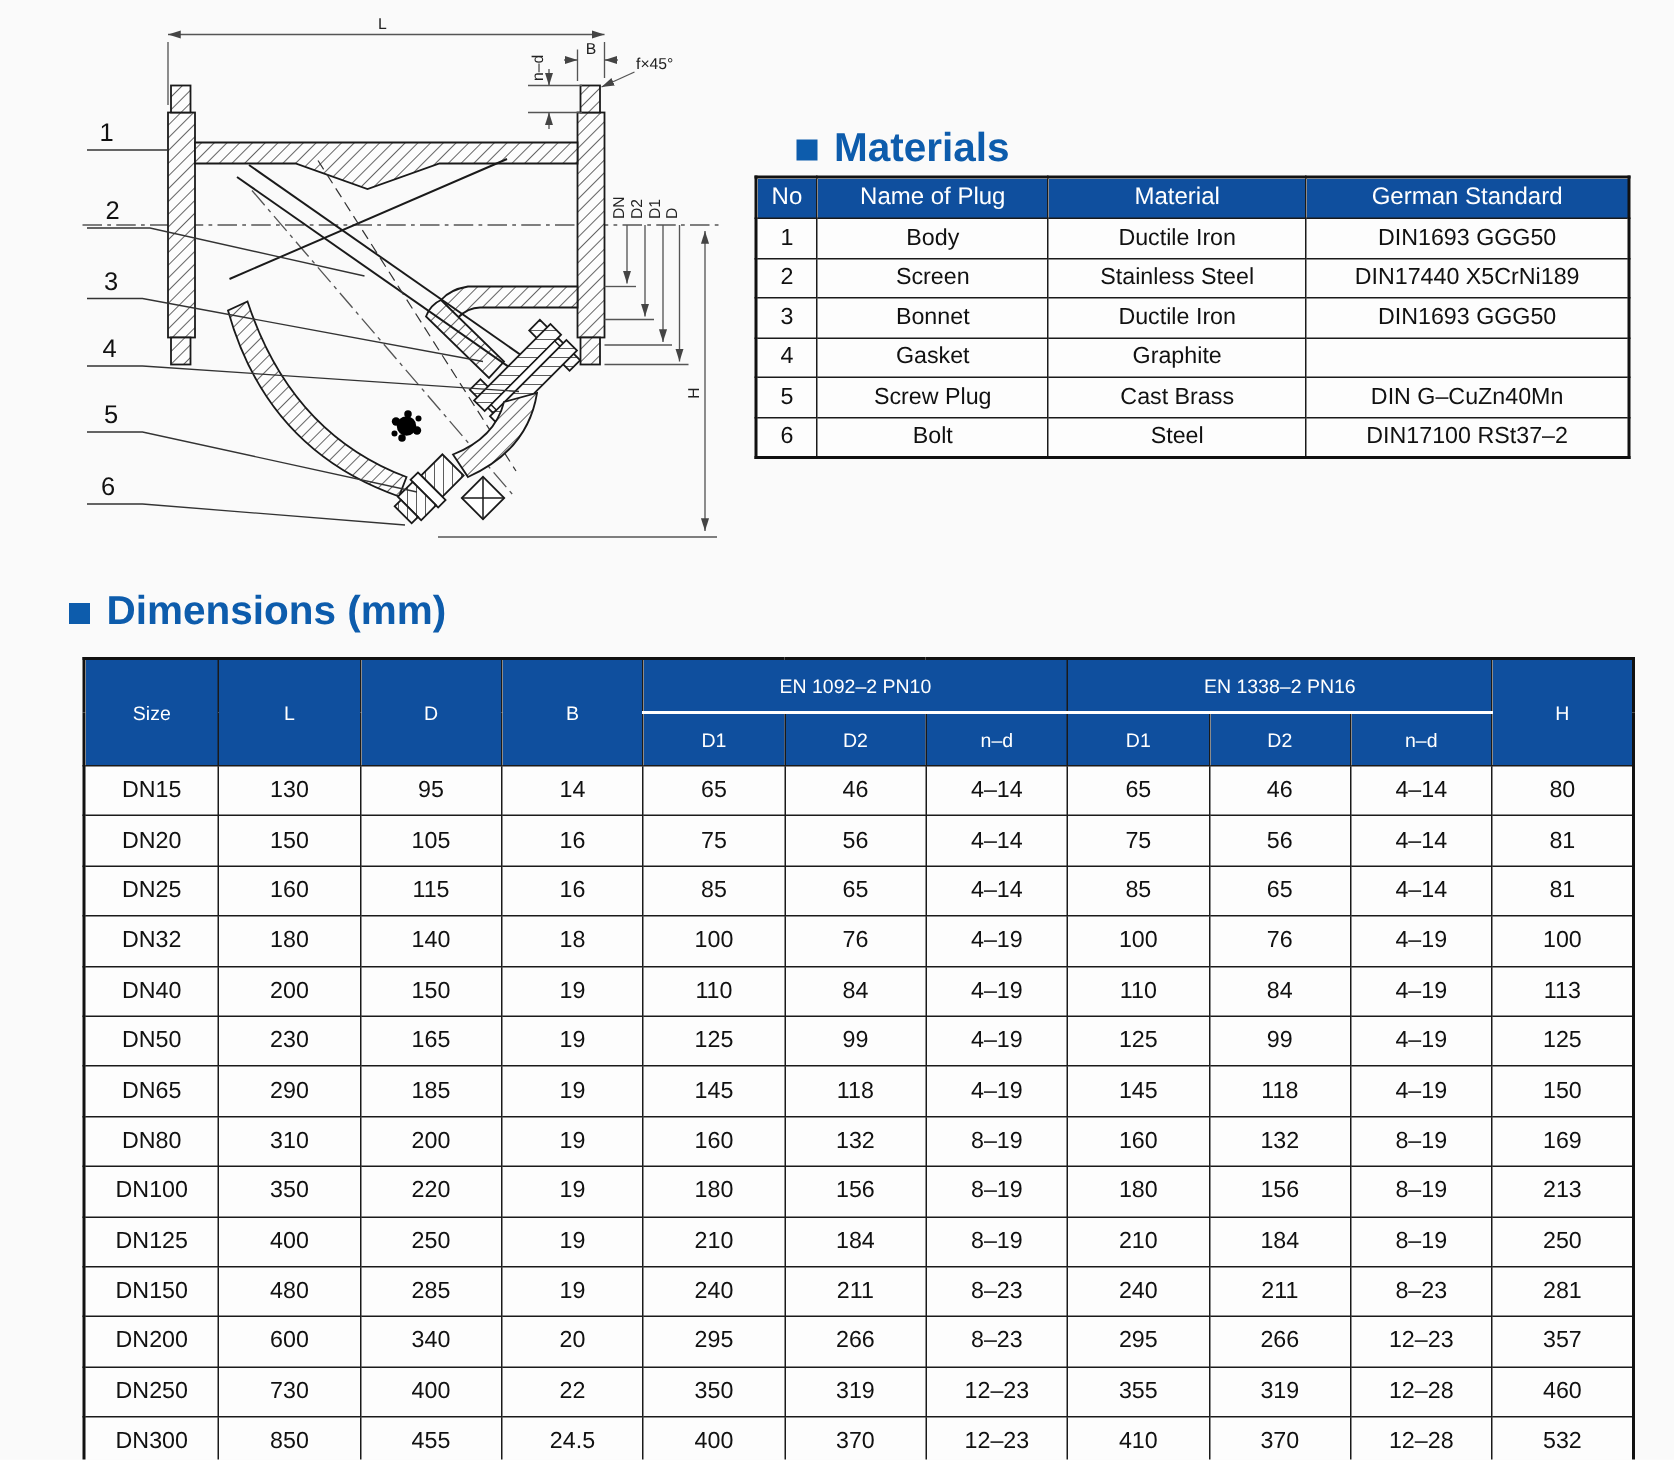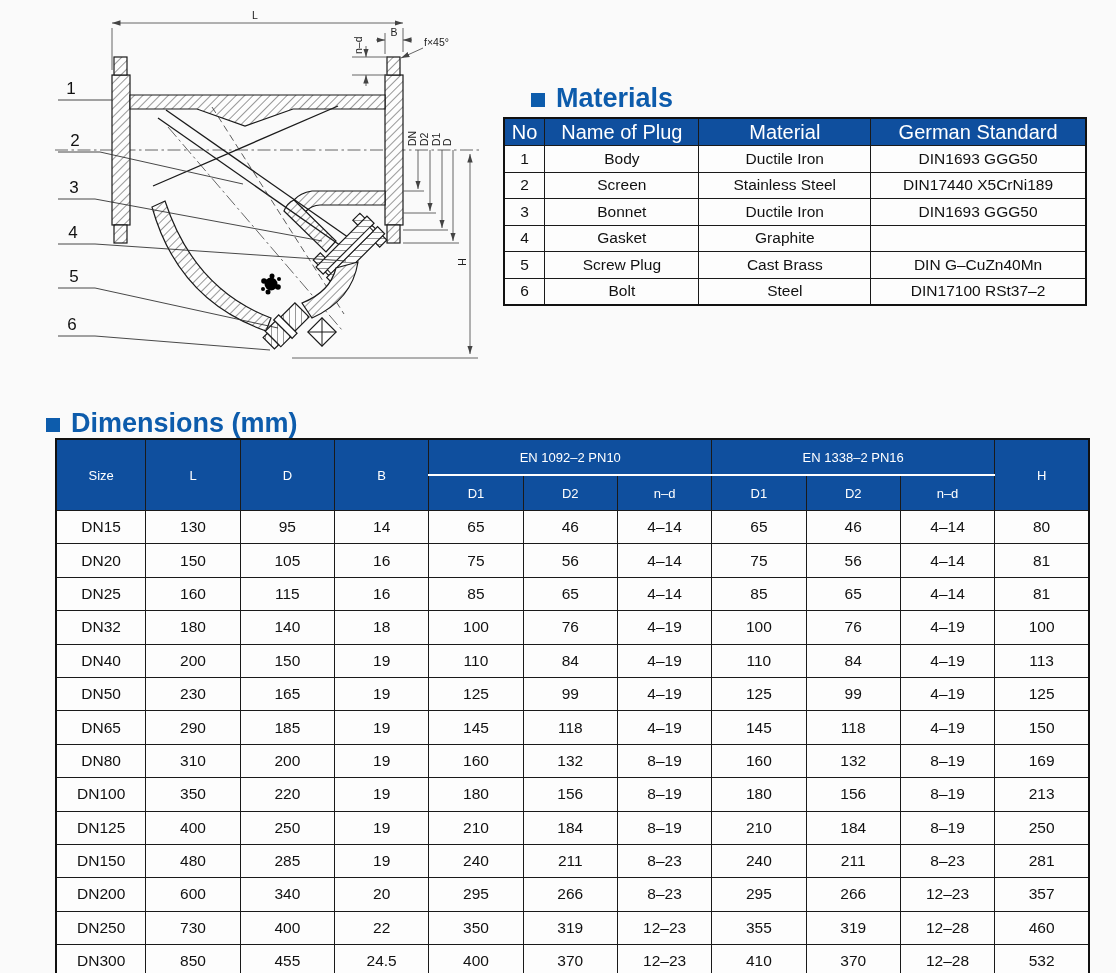--- a/index.html
+++ b/index.html
@@ -5,29 +5,29 @@
   html,body { margin:0; padding:0; }
   body {
     width:1116px; height:973px; position:relative; overflow:hidden;
     background:#fafafa; font-family:"Liberation Sans", sans-serif; color:#111;
   }
   
   .section-title { position:absolute; display:flex; align-items:center; gap:11px;
                    color:#0d5cac; font-weight:bold;padding-left:26px; }
   .section-title .bullet { width:14px; height:14px; background:#0d5cac; flex:0 0 auto; margin-top:2px; }
   #materials-title { left:505px; top:83px; font-size:27px; }
-  #dims-title { left:20px; top:392px; font-size:27px;margin-top:16px; }
+  #dims-title { left:20px; top:392px; font-size:27px; }
 
   
   table { border-collapse:collapse; background:#fdfdfd; table-layout:fixed; }
   th,td { border:1px solid #1a1a1a; text-align:center; overflow:hidden; white-space:nowrap; }
   th { background:#0f4f9e; color:#fff; font-weight:400; }
 
   #materials-table { position:absolute; left:503px; top:117px; width:584px; border:2px solid #111; }
-  #materials-table th { height:24px; font-size:20px; }
+  #materials-table th { height:24px; font-size:16px; }
   #materials-table td { height:23.5px; font-size:15.5px; }
 
   #dims-table { position:absolute; left:55px; top:438px; width:1035px; border:2px solid #111; }
   #dims-table th { height:32px; font-size:13px; }
   #dims-table td { height:30.4px; font-size:15.5px; }
   #dims-table th.grp { border-bottom:2.5px solid #fff; }
 
   
   #drawing { position:absolute; left:0; top:0; }
   .oln { stroke:#1a1a1a; fill:none; stroke-width:1.3; }

